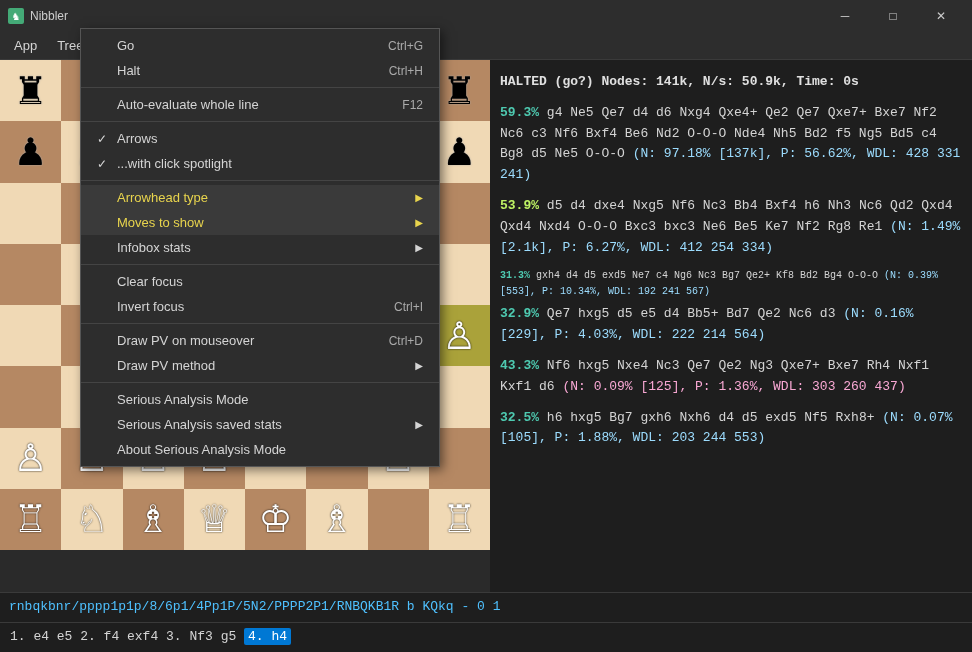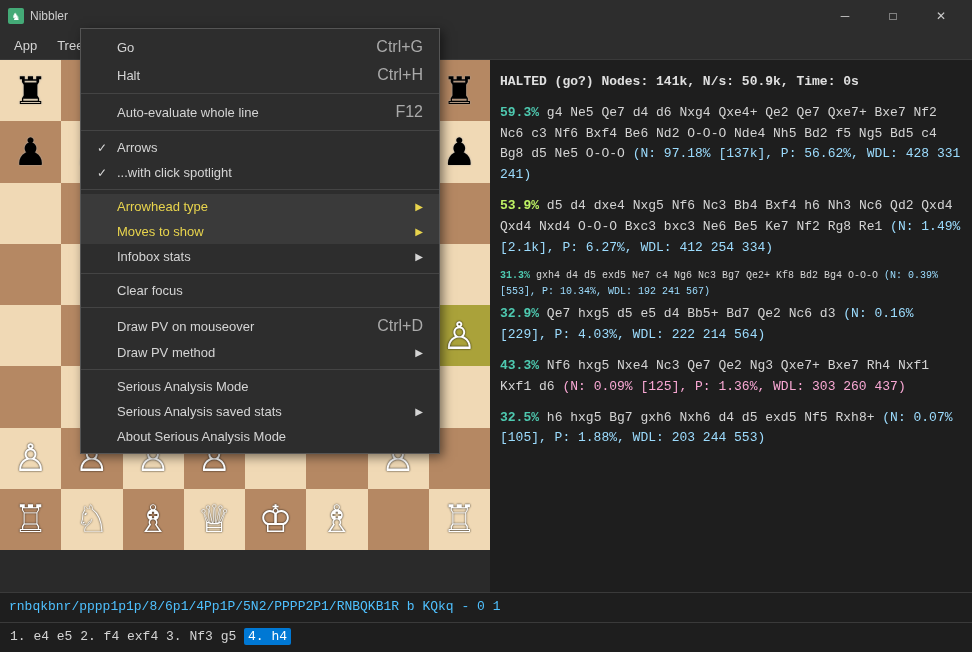--- a/index.html
+++ b/index.html
@@ -167,21 +167,21 @@
       align-items: center;
       padding: 5px 16px;
       cursor: pointer;
       color: #d4d4d4;
       font-size: 13px;
       position: relative;
     }
     .dropdown-item .shortcut {
       margin-left: auto;
       color: #aaa;
-      font-size: 16px;
+      font-size: 12px;
     }
     .dropdown-item .arrow {
       margin-left: auto;
       font-size: 10px;
     }
     .dropdown-item .checkmark {
       width: 16px;
       margin-right: 4px;
       font-size: 12px;
     }
@@ -255,20 +255,25 @@
   </div>
   <div class="dropdown-item">
     <span class="checkmark"></span>
     <span>Infobox stats</span>
     <span class="arrow">▶</span>
   </div>
   <div class="dropdown-divider"></div>
   <div class="dropdown-item">
     <span class="checkmark"></span>
     <span>Clear focus</span>
+  </div>
+  <div class="dropdown-item">
+    <span class="checkmark"></span>
+    <span>Invert focus</span>
+    <span class="shortcut">Ctrl+I</span>
   </div>
   <div class="dropdown-divider"></div>
   <div class="dropdown-item">
     <span class="checkmark"></span>
     <span>Draw PV on mouseover</span>
     <span class="shortcut">Ctrl+D</span>
   </div>
   <div class="dropdown-item">
     <span class="checkmark"></span>
     <span>Draw PV method</span>

